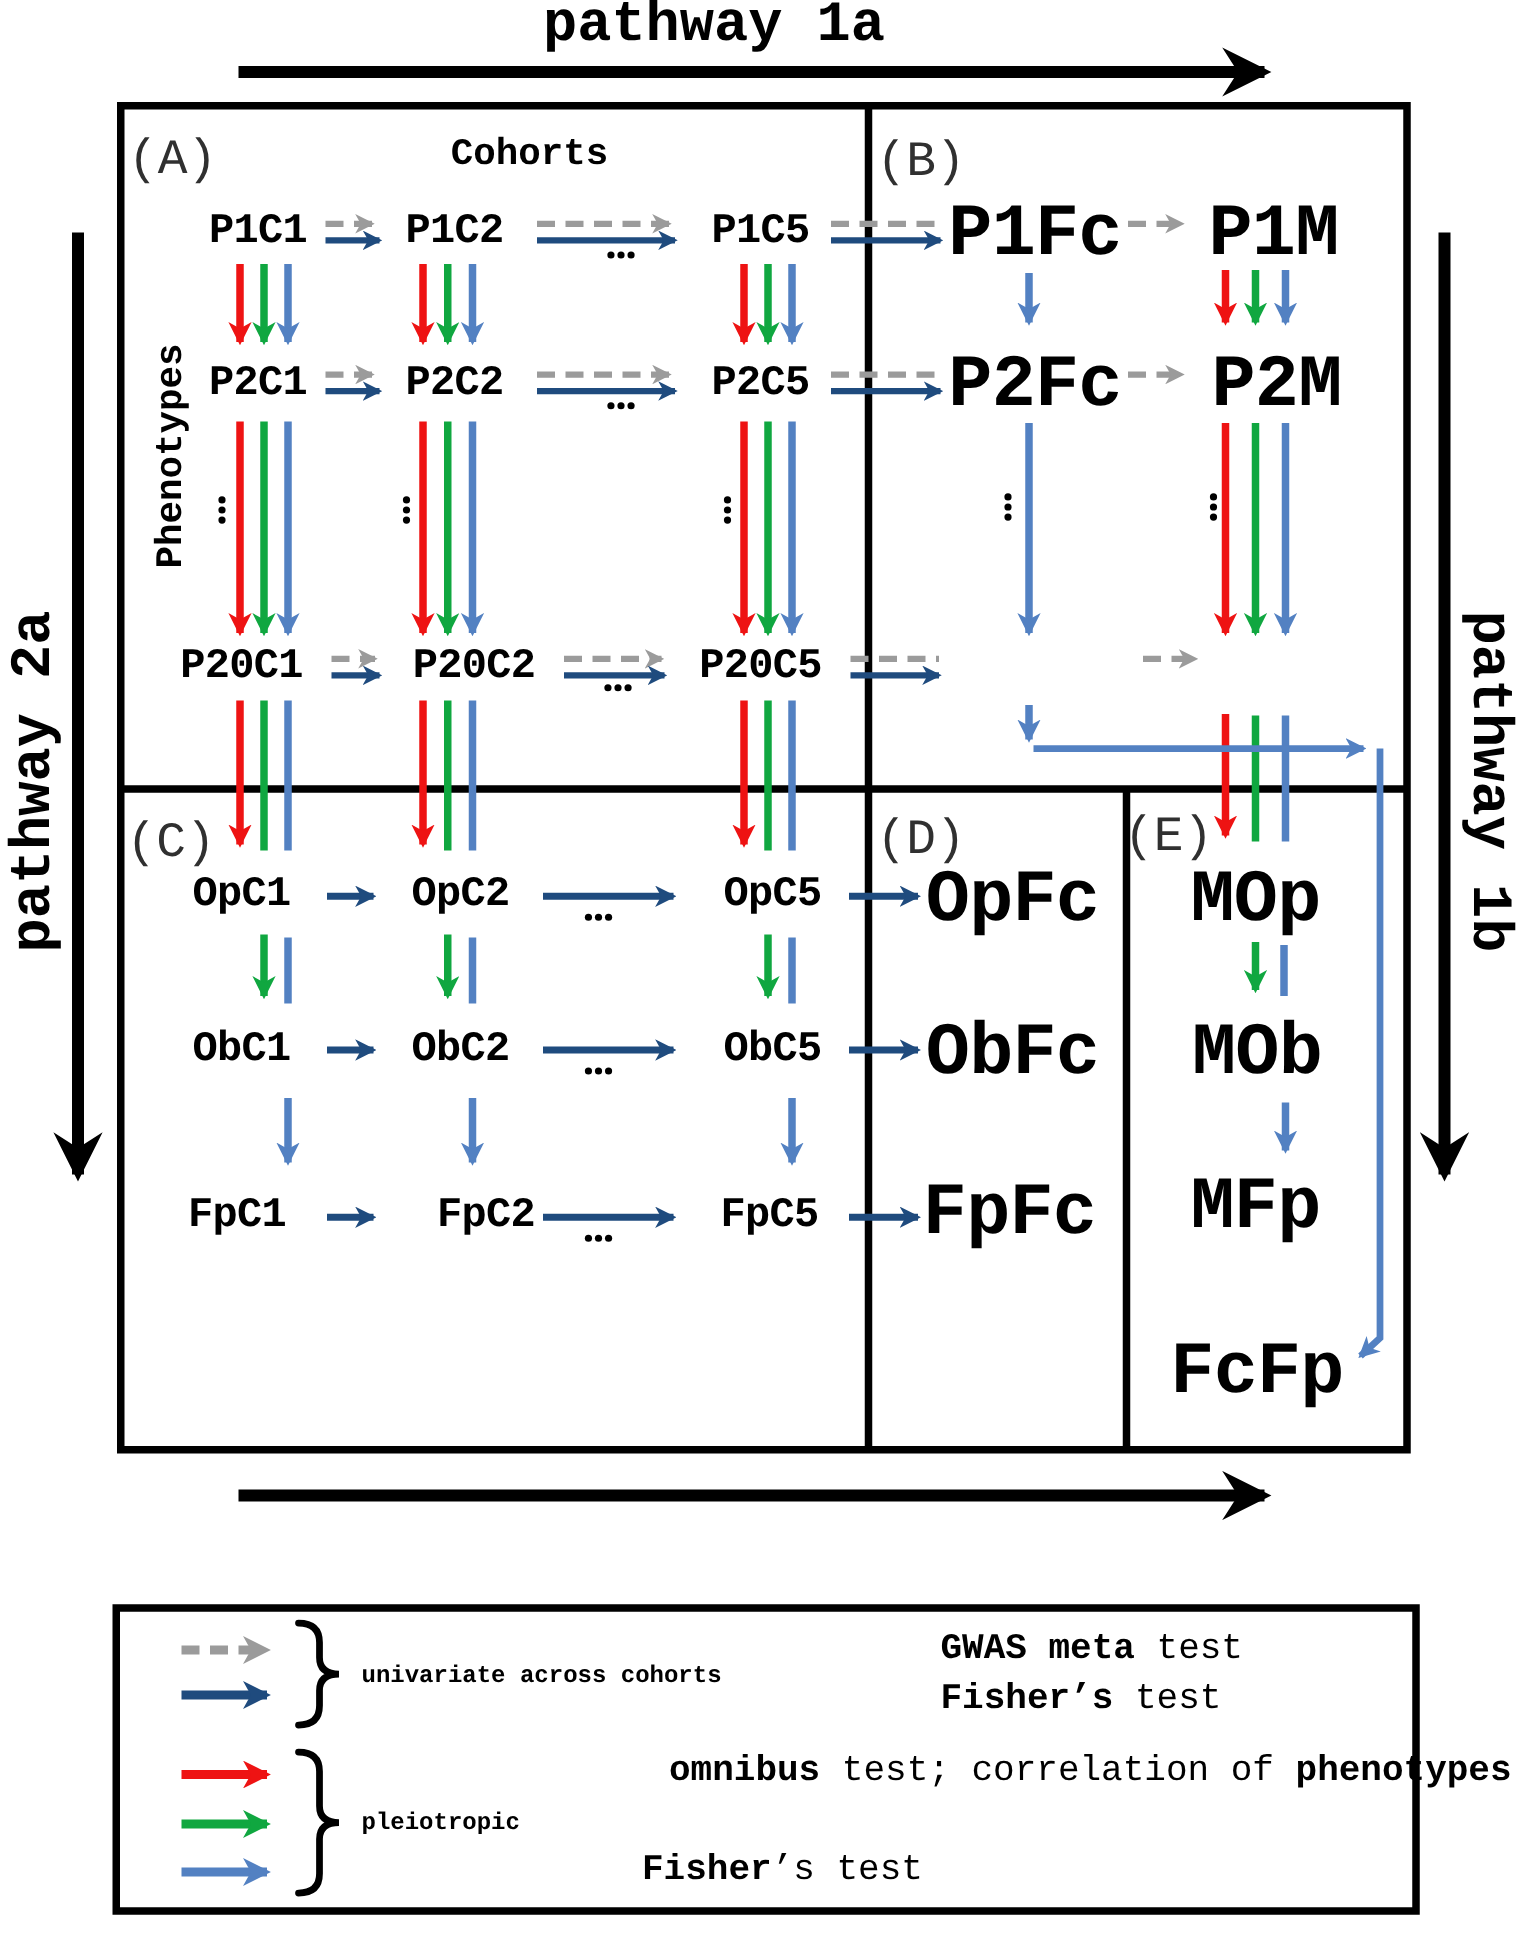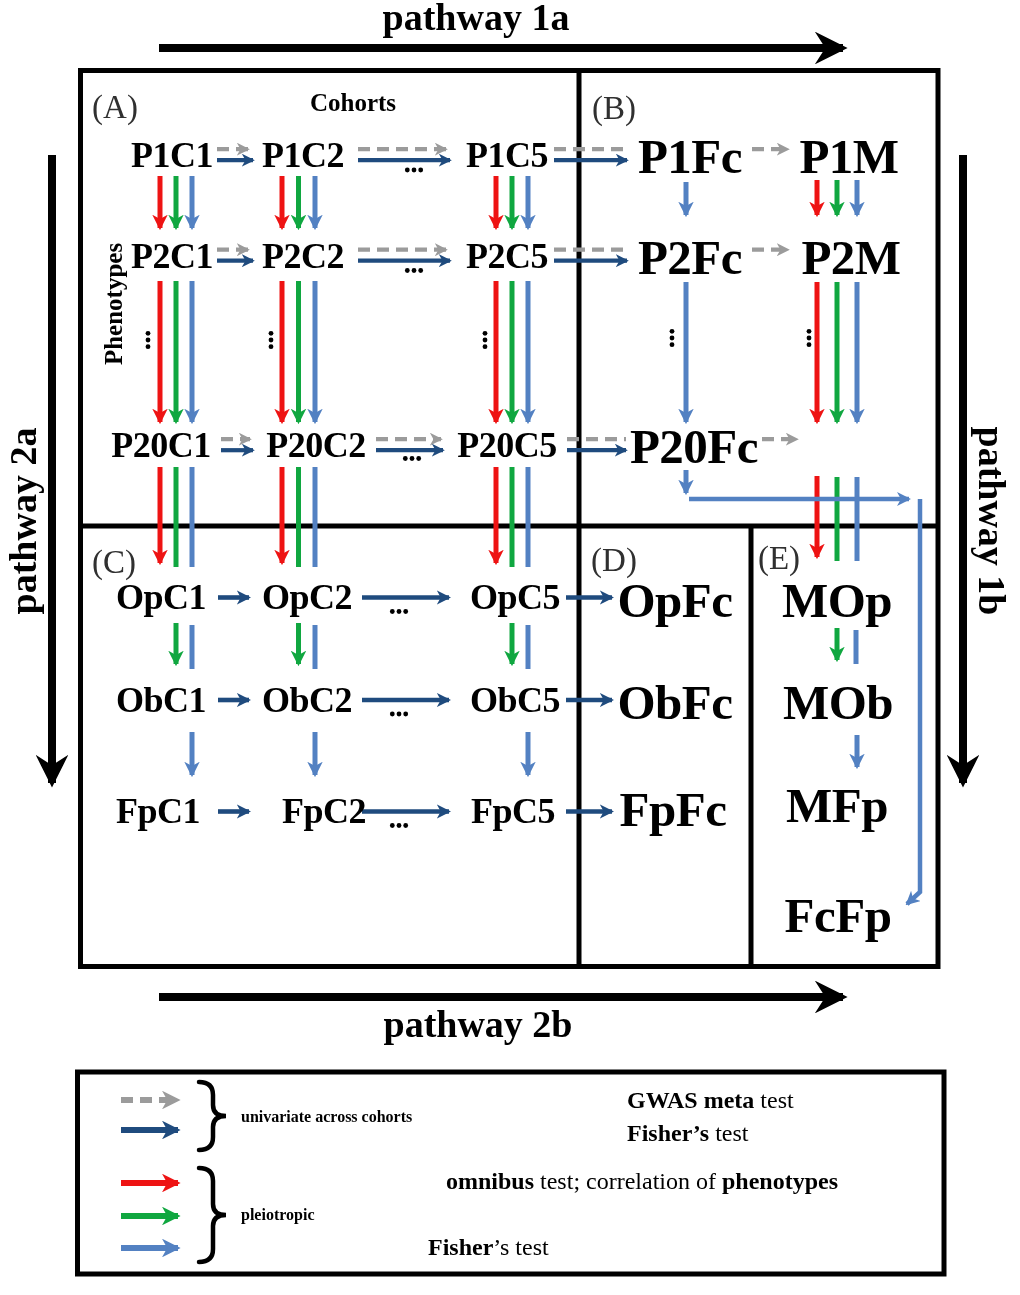--- a/index.html
+++ b/index.html
@@ -1,25 +1,25 @@
 <!DOCTYPE html>
 <html style="--red: #ee1313; --green: #10a740; --blue: #5381c2; --navy: #1f4b7e; --gray: #9b9b9b; --black: #000000; --panel_letter: #303030;"><head>
 <meta charset="utf-8">
 <style>
   html,body{margin:0;padding:0;background:#ffffff;}
   #stage{position:relative;width:1020px;height:1295px;background:#ffffff;overflow:hidden;
-         font-family:Liberation Serif, serif;}
+         font-family:Liberation Mono, monospace;}
   #art{position:absolute;left:0;top:0;}
   .lbl{position:absolute;white-space:nowrap;color:#000;transform:translate(-50%,-50%);}
   .pathway{font-size:38px;font-weight:700;letter-spacing:0px;}
   .vert-up{writing-mode:vertical-rl;transform:translate(-50%,-50%) rotate(180deg);}
   .vert-dn{writing-mode:vertical-rl;}
   .panel-letter{font-size:33px;font-weight:400;color:#303030;}
   .axis{font-size:25px;font-weight:700;}
-  .na{font-size:36px;font-weight:700;letter-spacing:-0.5px;}
+  .na{font-size:28px;font-weight:700;letter-spacing:-0.5px;}
   .nb{font-size:49px;font-weight:700;letter-spacing:-0.5px;}
   .leg-label{position:absolute;transform:translateY(-50%);font-size:16px;font-weight:700;white-space:nowrap;}
   .leg-test{position:absolute;transform:translateY(-50%);font-size:24px;font-weight:400;white-space:nowrap;}
   .leg-test .b{font-weight:700;}
 </style>
 </head>
 <body>
 
 <div id="stage">
 
@@ -194,21 +194,20 @@
       <line x1="121" y1="1100" x2="178" y2="1100" stroke="#9b9b9b" stroke-width="6" marker-end="url(#m-gray)" stroke-dasharray="12 7"></line>
       <line x1="121" y1="1130" x2="178" y2="1130" stroke="#1f4b7e" stroke-width="6" marker-end="url(#m-navy)"></line>
       <line x1="121" y1="1183" x2="178" y2="1183" stroke="#ee1313" stroke-width="6" marker-end="url(#m-red)"></line>
       <line x1="121" y1="1216" x2="178" y2="1216" stroke="#10a740" stroke-width="6" marker-end="url(#m-green)"></line>
       <line x1="121" y1="1248" x2="178" y2="1248" stroke="#5381c2" stroke-width="6" marker-end="url(#m-blue)"></line>
       <path d="M 199 1082 Q 213 1082 213 1095 L 213 1105 Q 213 1116 226 1116 Q 213 1116 213 1127 L 213 1137 Q 213 1150 199 1150" fill="none" stroke="#000000" stroke-width="4.5" stroke-linecap="round"></path>
       <path d="M 199 1168 Q 213 1168 213 1181 L 213 1204 Q 213 1215 226 1215 Q 213 1215 213 1226 L 213 1249 Q 213 1262 199 1262" fill="none" stroke="#000000" stroke-width="4.5" stroke-linecap="round"></path>
     </svg>
 
   <div class="lbl pathway" style="left:476px;top:17px">pathway 1a</div>
-  <div class="lbl pathway" style="left:478px;top:1024px">pathway 2b</div>
   <div class="lbl pathway vert-up" style="left:23px;top:521px">pathway 2a</div>
   <div class="lbl pathway vert-dn" style="left:992px;top:521px">pathway 1b</div>
 
   <div class="lbl panel-letter" style="left: 115px; top: 107px; color: rgb(48, 48, 48);">(A)</div>
   <div class="lbl panel-letter" style="left: 614px; top: 108px; color: rgb(48, 48, 48);">(B)</div>
   <div class="lbl panel-letter" style="left: 114px; top: 562px; color: rgb(48, 48, 48);">(C)</div>
   <div class="lbl panel-letter" style="left: 614px; top: 560px; color: rgb(48, 48, 48);">(D)</div>
   <div class="lbl panel-letter" style="left: 779px; top: 558px; color: rgb(48, 48, 48);">(E)</div>
 
   <div class="lbl axis" style="left:353px;top:103px">Cohorts</div>
@@ -221,21 +220,20 @@
   <div class="lbl na" style="left:303px;top:256px">P2C2</div>
   <div class="lbl na" style="left:507px;top:256px">P2C5</div>
   <div class="lbl na" style="left:161px;top:445px">P20C1</div>
   <div class="lbl na" style="left:316px;top:445px">P20C2</div>
   <div class="lbl na" style="left:507px;top:445px">P20C5</div>
 
   <div class="lbl nb" style="left:690px;top:156px">P1Fc</div>
   <div class="lbl nb" style="left:849px;top:156px">P1M</div>
   <div class="lbl nb" style="left:690px;top:257px">P2Fc</div>
   <div class="lbl nb" style="left:851px;top:257px">P2M</div>
-  <div class="lbl nb" style="left:694px;top:446px">P20Fc</div>
 
   <div class="lbl na" style="left:161px;top:597px">OpC1</div>
   <div class="lbl na" style="left:307px;top:597px">OpC2</div>
   <div class="lbl na" style="left:515px;top:597px">OpC5</div>
   <div class="lbl na" style="left:161px;top:700px">ObC1</div>
   <div class="lbl na" style="left:307px;top:700px">ObC2</div>
   <div class="lbl na" style="left:515px;top:700px">ObC5</div>
   <div class="lbl na" style="left:158px;top:811px">FpC1</div>
   <div class="lbl na" style="left:324px;top:811px">FpC2</div>
   <div class="lbl na" style="left:513px;top:811px">FpC5</div>

